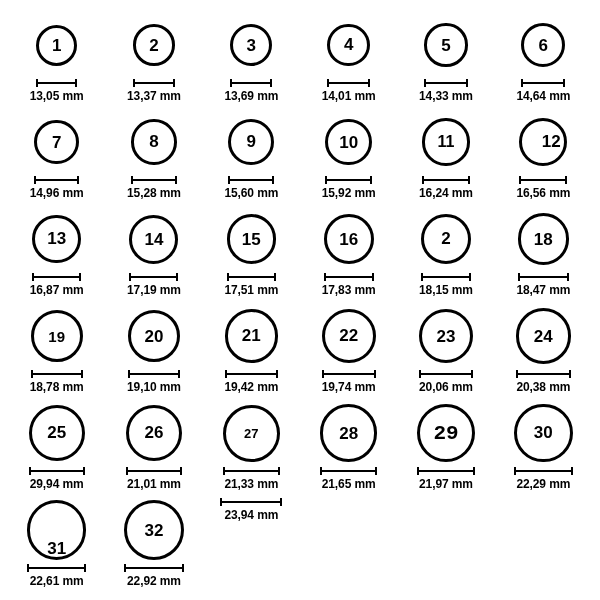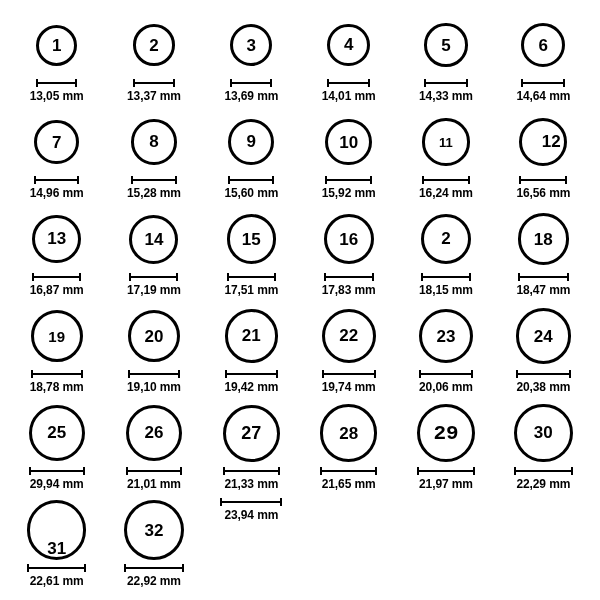--- a/index.html
+++ b/index.html
@@ -215,21 +215,21 @@
         <div class="measure" style="width: 46.5px;">
           <div class="bar"></div>
           <div class="tick left"></div>
           <div class="tick right"></div>
         </div>
         <div class="mm">15,92 mm</div>
       </div>
       <div class="cell">
         <div class="ring-wrap">
           <div class="ring" style="width: 47.2px; height: 47.2px;">
-            <span class="ring-label" style="font-size: 13px;">11</span>
+            <span class="ring-label" style="font-size: 16px;">11</span>
           </div>
         </div>
         <div class="measure" style="width: 47.2px;">
           <div class="bar"></div>
           <div class="tick left"></div>
           <div class="tick right"></div>
         </div>
         <div class="mm">16,24 mm</div>
       </div>
       <div class="cell">
@@ -423,21 +423,21 @@
         <div class="measure" style="width: 56.3px;">
           <div class="bar"></div>
           <div class="tick left"></div>
           <div class="tick right"></div>
         </div>
         <div class="mm">21,01 mm</div>
       </div>
       <div class="cell">
         <div class="ring-wrap">
           <div class="ring" style="width: 57px; height: 57px;">
-            <span class="ring-label" style="font-size: 18px; text-align: center;">27</span>
+            <span class="ring-label" style="font-size: 13px; text-align: center;">27</span>
           </div>
         </div>
         <div class="measure" style="width: 57px;">
           <div class="bar"></div>
           <div class="tick left"></div>
           <div class="tick right"></div>
         </div>
         <div class="mm">21,33 mm</div>
       </div>
       <div class="cell">

